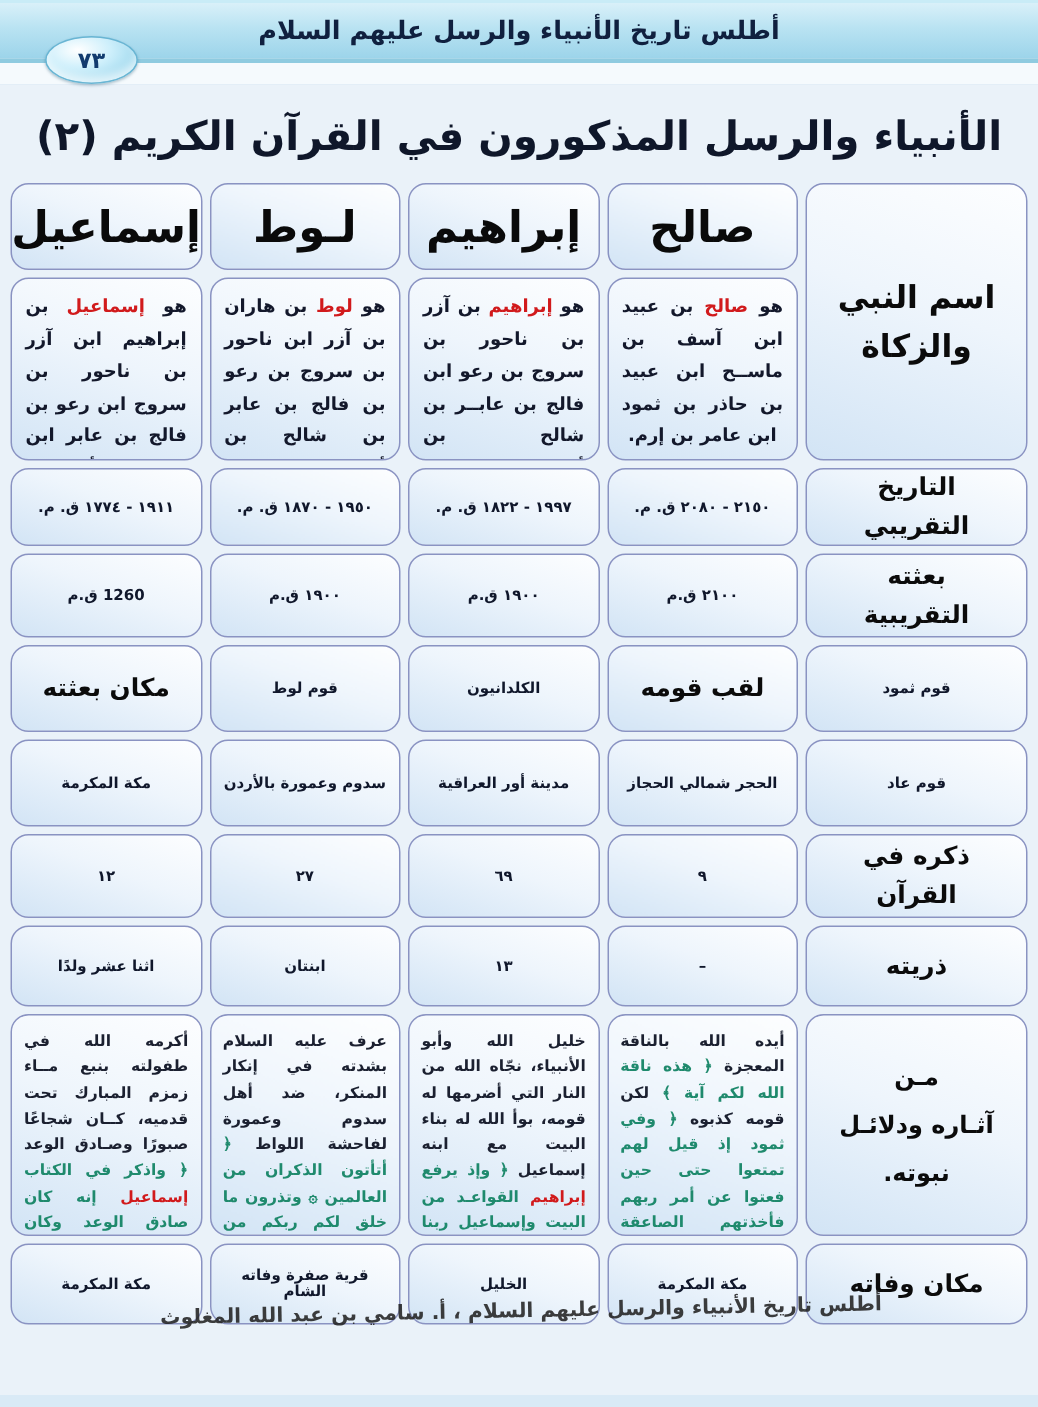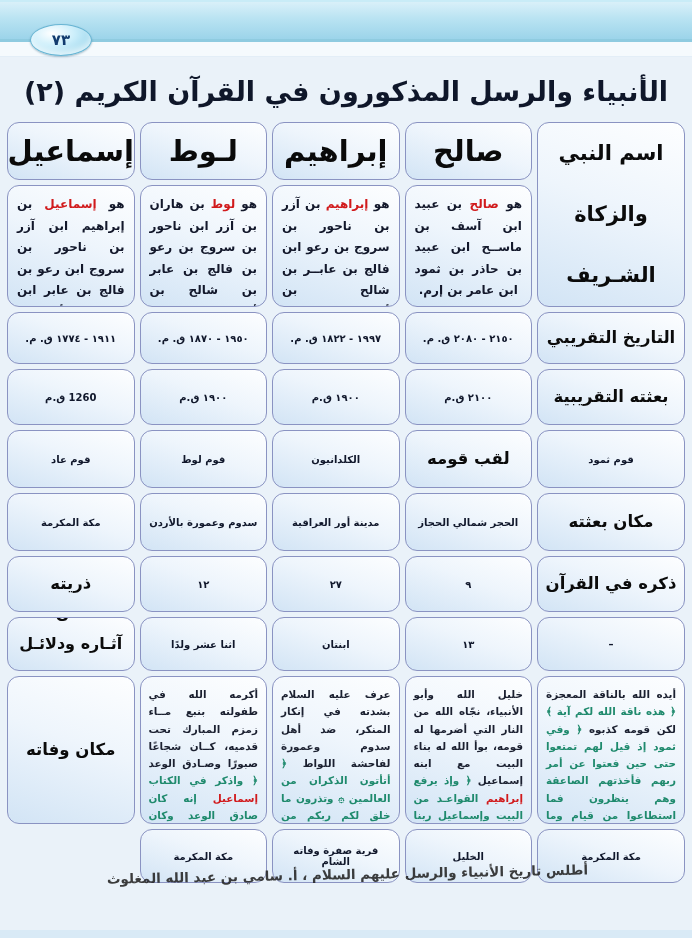--- a/index.html
+++ b/index.html
@@ -52,22 +52,22 @@
   .cell {
     background:linear-gradient(200deg,#fdfeff 0%,#eef5fc 45%,#d2e4f5 100%);
     border:1px solid #8a93c2;
     border-radius:12px;
     display:flex; flex-direction:column;
     align-items:center; justify-content:center;
     text-align:center;
     color:#101624;
     overflow:hidden;
   }
-  .rowhead { font-size:16.5px; font-weight:bold; color:#0b0b0b; line-height:1.55; padding:2px 4px; }
-  .rowhead-name { font-size:21px; justify-content:space-between; padding:14px 4px; }
+  .rowhead { font-size:16.5px; font-weight:bold; color:#0b0b0b; line-height:1.55; padding:2px 20px; }
+  .rowhead-name { font-size:21px; justify-content:center; padding:14px 4px; }
   .rowhead-name span { display:block; }
   .name-cell { font-size:29px; font-weight:bold; color:#0a0a0a; }
   .lineage-cell {
     font-size:12px; font-weight:bold; line-height:1.8;
     padding:8px 9px; text-align:justify; text-align-last:center;
     justify-content:flex-start; display:block; color:#13182b;
   }
   .val-cell { font-size:10px; font-weight:bold; color:#10172b; padding:2px 6px; }
   .proof-cell {
     font-size:10.4px; font-weight:bold; line-height:1.66;
@@ -89,31 +89,31 @@
   }
   .bottomstrip { position:absolute; bottom:0; left:0; width:100%; height:8px; background:#d9eaf6; }
 </style>
 </head>
 <body>
 
 <div class="topband">
   <div class="page-badge">
     <span>٧٣</span>
   </div>
+  <div class="book-title">أطلس تاريخ الأنبياء والرسل عليهم السلام</div>
 </div>
 <div class="gapstrip"></div>
 
 <div class="main-title">الأنبياء والرسل المذكورون في القرآن الكريم (٢)</div>
 
 <div class="ptable">
 
   <div class="cell rowhead rowhead-name" style="grid-row:span 2">
     <span>اسم النبي</span>
     <span>والزكاة</span>
-    <span>الشـريف</span>
   </div>
   <div class="cell name-cell">صالح</div>
   <div class="cell name-cell">إبراهيم</div>
   <div class="cell name-cell">لـوط</div>
   <div class="cell name-cell">إسماعيل</div>
 
   <div class="cell lineage-cell"><span>هو </span><span class="red">صالح</span><span> بن عبيد ابن آسف بن ماســح ابن عبيد بن حاذر بن ثمود ابن عامر بن إرم.</span></div>
   <div class="cell lineage-cell"><span>هو </span><span class="red">إبراهيم</span><span> بن آزر بن ناحور بن سروج بن رعو ابن فالج بن عابــر بن شالح بن أرفخشــد بن سام بن نوح عليه السلام.</span></div>
   <div class="cell lineage-cell"><span>هو </span><span class="red">لوط</span><span> بن هاران بن آزر ابن ناحور بن سروج بن رعو بن فالج بن عابر بن شالح بن أرفخشد بن سام ابن نوح عليه السلام.</span></div>
   <div class="cell lineage-cell"><span>هو </span><span class="red">إسماعيل</span><span> بن إبراهيم ابن آزر بن ناحور بن سروج ابن رعو بن فالج بن عابر ابن شالح بن أرفشخذ بن سام بن نوح عليه السلام.</span></div>
@@ -127,30 +127,31 @@
   <div class="cell rowhead">بعثته التقريبية</div>
   <div class="cell val-cell">٢١٠٠ ق.م</div>
   <div class="cell val-cell">١٩٠٠ ق.م</div>
   <div class="cell val-cell">١٩٠٠ ق.م</div>
   <div class="cell val-cell">1260 ق.م</div>
 
   <div class="cell val-cell">قوم ثمود</div>
   <div class="cell rowhead">لقب قومه</div>
   <div class="cell val-cell">الكلدانيون</div>
   <div class="cell val-cell">قوم لوط</div>
+  <div class="cell rowhead">مكان بعثته</div>
+
   <div class="cell val-cell">قوم عاد</div>
-
-  <div class="cell rowhead">مكان بعثته</div>
   <div class="cell val-cell">الحجر شمالي الحجاز</div>
   <div class="cell val-cell">مدينة أور العراقية</div>
   <div class="cell val-cell">سدوم وعمورة بالأردن</div>
   <div class="cell val-cell">مكة المكرمة</div>
 
   <div class="cell rowhead">ذكره في القرآن</div>
   <div class="cell val-cell">٩</div>
+  <div class="cell val-cell">٦٩</div>
   <div class="cell val-cell">٢٧</div>
   <div class="cell val-cell">١٢</div>
 
   <div class="cell rowhead">ذريته</div>
   <div class="cell val-cell">–</div>
   <div class="cell val-cell">١٣</div>
   <div class="cell val-cell">ابنتان</div>
   <div class="cell val-cell">اثنا عشر ولدًا</div>
 
   <div class="cell rowhead" style="font-size:16px;line-height:2">

